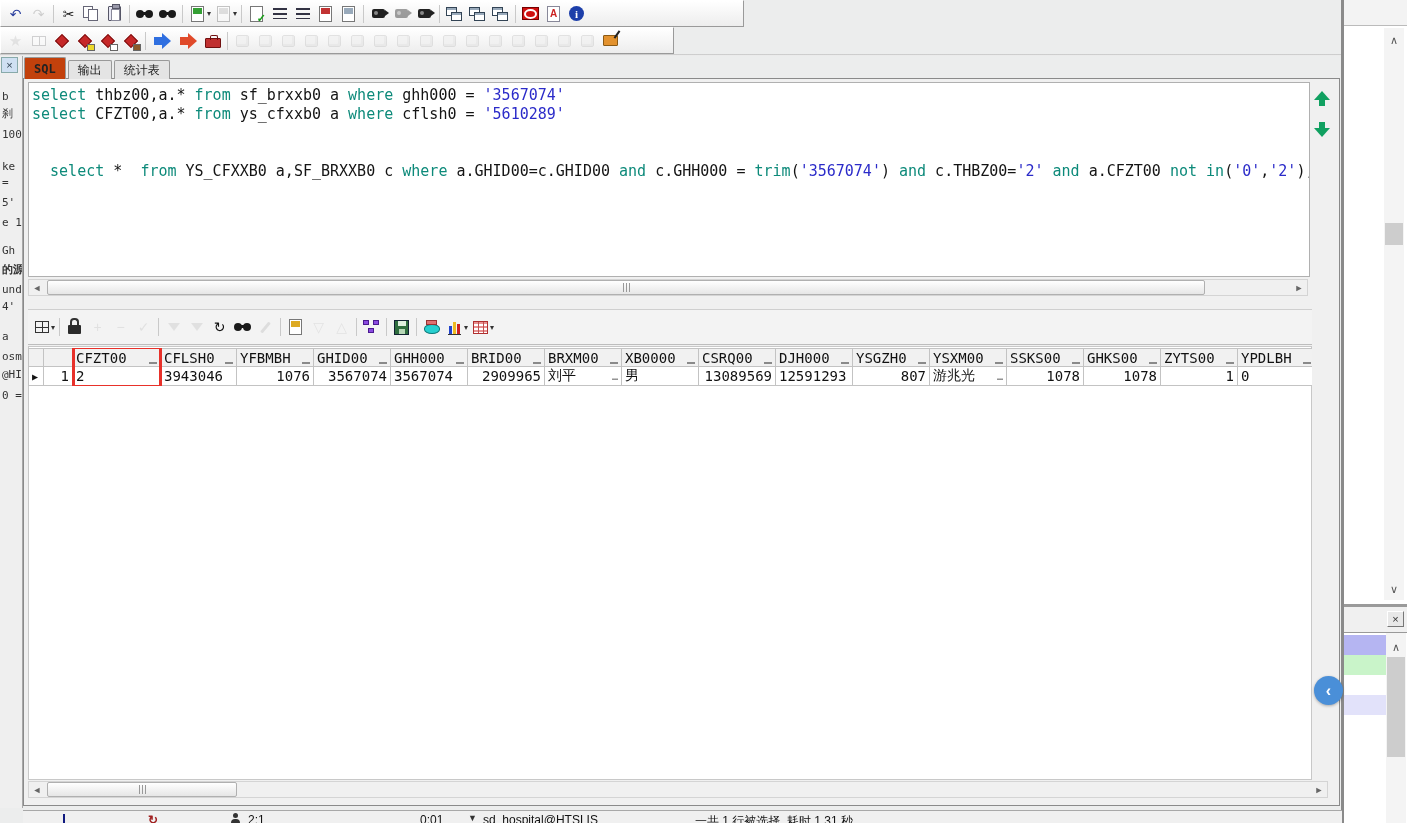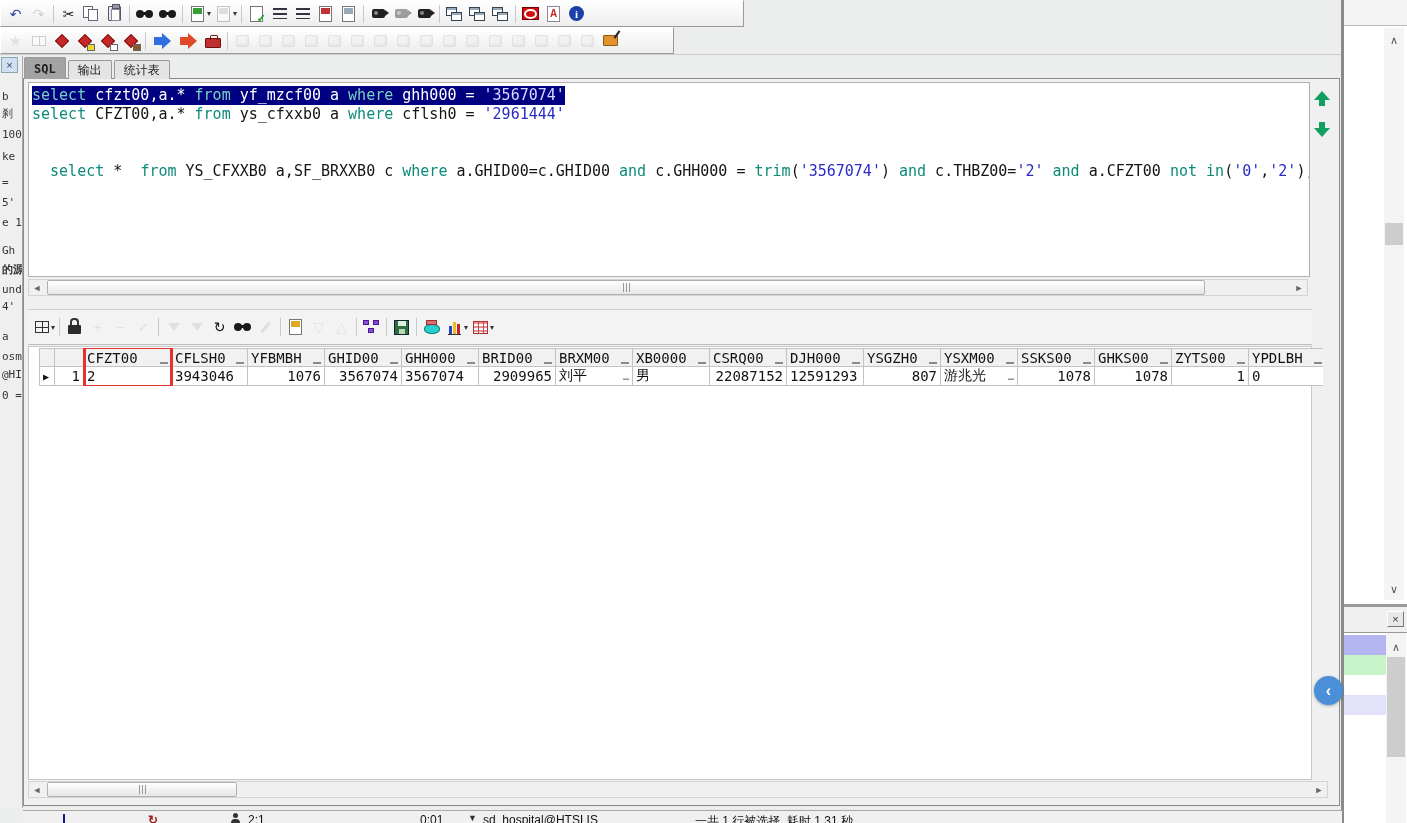--- a/index.html
+++ b/index.html
@@ -79,21 +79,21 @@
 
   
   #leftstrip{position:absolute;left:0;top:56px;width:23px;height:752px;background:#efefef;border-right:1px solid #a8a8a8;overflow:hidden}
   #leftstrip .frag{position:absolute;left:2px;font-size:11px;color:#333;white-space:nowrap;font-family:"DejaVu Sans Mono","Liberation Mono",monospace}
   #ls-close{position:absolute;left:1px;top:1px;width:17px;height:16px;background:#cfe0f2;border:1px solid #8aa;display:flex;align-items:center;justify-content:center;font-size:11px;color:#345}
 
   
   #childwin{position:absolute;left:23px;top:78px;width:1317px;height:728px;background:#f0f0f0;border:1px solid #8a8a8a}
   #tabbar{position:absolute;left:24px;top:57px;height:22px;display:flex;align-items:flex-end;gap:2px;z-index:3}
   .tab{height:19px;padding:0 9px;background:#e4e4e4;border:1px solid #999;border-bottom:none;border-radius:2px 2px 0 0;font-size:12px;display:flex;align-items:center;color:#222}
-  .tab.active{background:#a3a3a3;height:22px;font-family:"DejaVu Sans Mono","Liberation Mono",monospace;font-weight:bold}
+  .tab.active{background:#c2410c;height:22px;font-family:"DejaVu Sans Mono","Liberation Mono",monospace;font-weight:bold}
 
   
   #editor{position:absolute;left:28px;top:82px;width:1282px;height:195px;background:#fff;border:1px solid #b0b0b0;
           font-family:"DejaVu Sans Mono","Liberation Mono",monospace;font-size:15px;line-height:19px;padding:3px 0 0 3px;overflow:hidden;z-index:2}
   .cl{height:19px;white-space:pre}
   .lw{display:inline-block}
   .tok-kw{color:#0d8a7a}.tok-id{color:#141414}.tok-st{color:#2b2bc9}
   .cl.sel .lw{background:#000080}
   .cl.sel .tok-id{color:#fff}.cl.sel .tok-kw{color:#79d2bf}.cl.sel .tok-st{color:#d8dbff}
 
@@ -110,21 +110,21 @@
   .hs .track{position:relative;flex:1;height:15px}
   .hs .thumb{position:absolute;top:0;height:15px;background:linear-gradient(#ffffff,#e6e6e6);border:1px solid #b0b0b0;border-radius:2px;display:flex;align-items:center;justify-content:center}
   .hs .grip{width:7px;height:9px;background:repeating-linear-gradient(90deg,#999 0 1px,transparent 1px 3px)}
   #hscroll1{left:28px;top:279px;width:1280px}
   #hscroll2{left:28px;top:781px;width:1300px}
 
   
   #gridbar{position:absolute;left:28px;top:309px;width:1284px;height:36px;display:flex;align-items:center;background:#f3f3f3;
            border-top:1px solid #cfcfcf;border-bottom:1px solid #bdbdbd;padding-left:2px;z-index:2}
   #grid-bg{position:absolute;left:28px;top:346px;width:1284px;height:434px;background:#fff;border:1px solid #c8c8c8}
-  #grid{position:absolute;left:39px;top:348px;width:1284px;overflow:hidden;z-index:2;
+  #grid{position:absolute;left:28px;top:348px;width:1284px;overflow:hidden;z-index:2;
         font-family:"DejaVu Sans Mono","Liberation Mono",monospace;font-size:14px}
   .grow{display:flex}
   .gc{flex:0 0 auto;height:19px;border-right:1px solid #c3c3c3;border-bottom:1px solid #c3c3c3;padding:0 3px;display:flex;align-items:center;overflow:hidden;white-space:nowrap}
   .ghead{background:#f1f1f1;border-top:1px solid #c3c3c3}
   .gdata{background:#fff}
   .gc.first{border-left:1px solid #c3c3c3}
   .sortdash{margin-left:auto;align-self:flex-end;width:8px;height:3px;border-bottom:2px solid #8a8a8a;margin-bottom:2px}
   .al-r{justify-content:flex-end}
   .ellip{margin-left:auto;color:#555;font-size:10px}
   .rowmark{color:#111;font-size:10px}
@@ -441,21 +441,21 @@
         </span>
       </span>
     </div>
   <div id="toolbar-underline"></div>
 
   <div id="leftstrip">
     <div id="ls-close">×</div>
   <span class="frag" style="top: 34px;">b</span>
       <span class="frag" style="top: 50px;">刹</span>
       <span class="frag" style="top: 72px;">100</span>
-      <span class="frag" style="top: 94px;">ke</span>
+      <span class="frag" style="top: 104px;">ke</span>
       <span class="frag" style="top: 120px;">=</span>
       <span class="frag" style="top: 140px;">5'</span>
       <span class="frag" style="top: 160px;">e 1</span>
       <span class="frag" style="top: 188px;">Gh</span>
       <span class="frag" style="top: 206px; font-weight: bold;">的源</span>
       <span class="frag" style="top: 227px;">und</span>
       <span class="frag" style="top: 244px;">4'</span>
       <span class="frag" style="top: 274px;">a</span>
       <span class="frag" style="top: 294px;">osm</span>
       <span class="frag" style="top: 312px;">@HI</span>
@@ -469,22 +469,22 @@
     <div class="tab">
         <span>输出</span>
       </div>
     <div class="tab">
         <span>统计表</span>
       </div>
   </div>
 
   <div id="childwin"></div>
   <div id="editor">
-      <div class="cl sel"><span class="lw"><span class="tok-kw">select</span><span class="tok-id"> cfzt00,a.* </span><span class="tok-kw">from</span><span class="tok-id"> yf_mzcf00 a </span><span class="tok-kw">where</span><span class="tok-id"> ghh000 = </span><span class="tok-st">'3567074'</span></span></div>
-      <div class="cl"><span class="lw"><span class="tok-kw">select</span><span class="tok-id"> CFZT00,a.* </span><span class="tok-kw">from</span><span class="tok-id"> ys_cfxxb0 a </span><span class="tok-kw">where</span><span class="tok-id"> cflsh0 = </span><span class="tok-st">'2961444'</span></span></div>
+      <div class="cl"><span class="lw"><span class="tok-kw">select</span><span class="tok-id"> thbz00,a.* </span><span class="tok-kw">from</span><span class="tok-id"> sf_brxxb0 a </span><span class="tok-kw">where</span><span class="tok-id"> ghh000 = </span><span class="tok-st">'3567074'</span></span></div>
+      <div class="cl"><span class="lw"><span class="tok-kw">select</span><span class="tok-id"> CFZT00,a.* </span><span class="tok-kw">from</span><span class="tok-id"> ys_cfxxb0 a </span><span class="tok-kw">where</span><span class="tok-id"> cflsh0 = </span><span class="tok-st">'5610289'</span></span></div>
       <div class="cl"><span class="lw"></span></div>
       <div class="cl"><span class="lw"></span></div>
       <div class="cl"><span class="lw"><span class="tok-id">  </span><span class="tok-kw">select</span><span class="tok-id"> *  </span><span class="tok-kw">from</span><span class="tok-id"> YS_CFXXB0 a,SF_BRXXB0 c </span><span class="tok-kw">where</span><span class="tok-id"> a.GHID00=c.GHID00 </span><span class="tok-kw">and</span><span class="tok-id"> c.GHH000 = </span><span class="tok-kw">trim</span><span class="tok-id">(</span><span class="tok-st">'3567074'</span><span class="tok-id">) </span><span class="tok-kw">and</span><span class="tok-id"> c.THBZ00=</span><span class="tok-st">'2'</span><span class="tok-id"> </span><span class="tok-kw">and</span><span class="tok-id"> a.CFZT00 </span><span class="tok-kw">not</span><span class="tok-id"> </span><span class="tok-kw">in</span><span class="tok-id">(</span><span class="tok-st">'0'</span><span class="tok-id">,</span><span class="tok-st">'2'</span><span class="tok-id">);</span></span></div>
       <div class="cl"><span class="lw"></span></div>
     </div>
   <div id="nav-up" class="garr up"></div>
   <div id="nav-down" class="garr down"></div>
 
   <div id="hscroll1" class="hs">
     <span class="ar">◄</span>
@@ -705,21 +705,21 @@
           <span>2909965</span>
         </div>
         <div class="gc gdata" style="width: 77px;">
           <span>刘平</span>
           <span class="ellip">…</span>
         </div>
         <div class="gc gdata" style="width: 77px;">
           <span>男</span>
         </div>
         <div class="gc gdata al-r" style="width: 77px;">
-          <span>22087152</span>
+          <span>13089569</span>
         </div>
         <div class="gc gdata" style="width: 77px;">
           <span>12591293</span>
         </div>
         <div class="gc gdata al-r" style="width: 77px;">
           <span>807</span>
         </div>
         <div class="gc gdata" style="width: 77px;">
           <span>游兆光</span>
           <span class="ellip">…</span>

